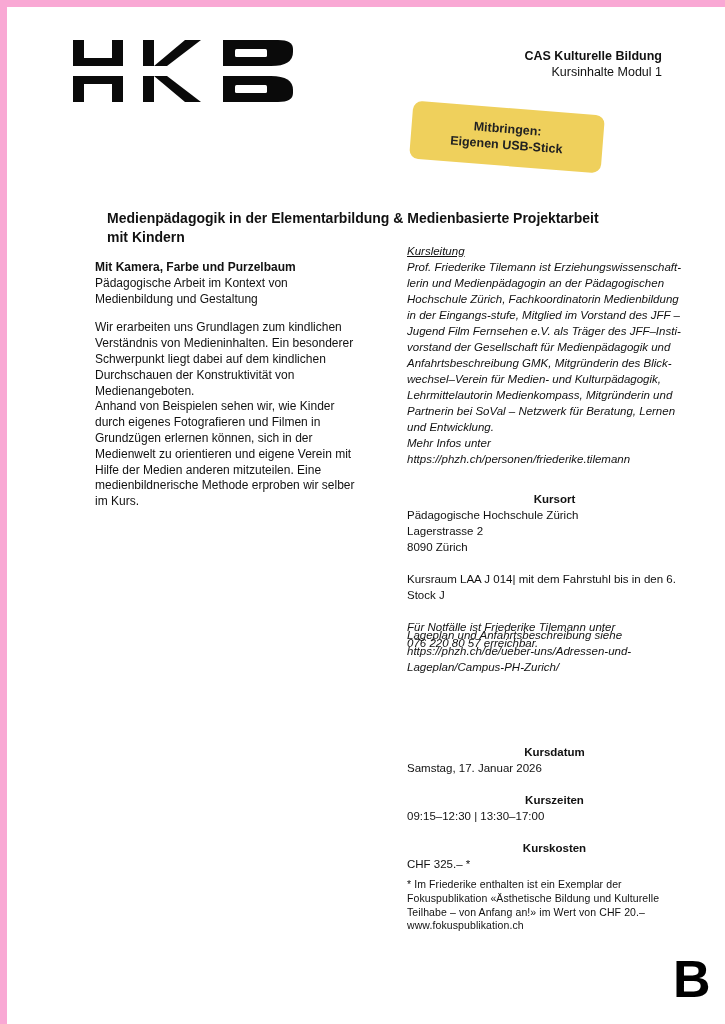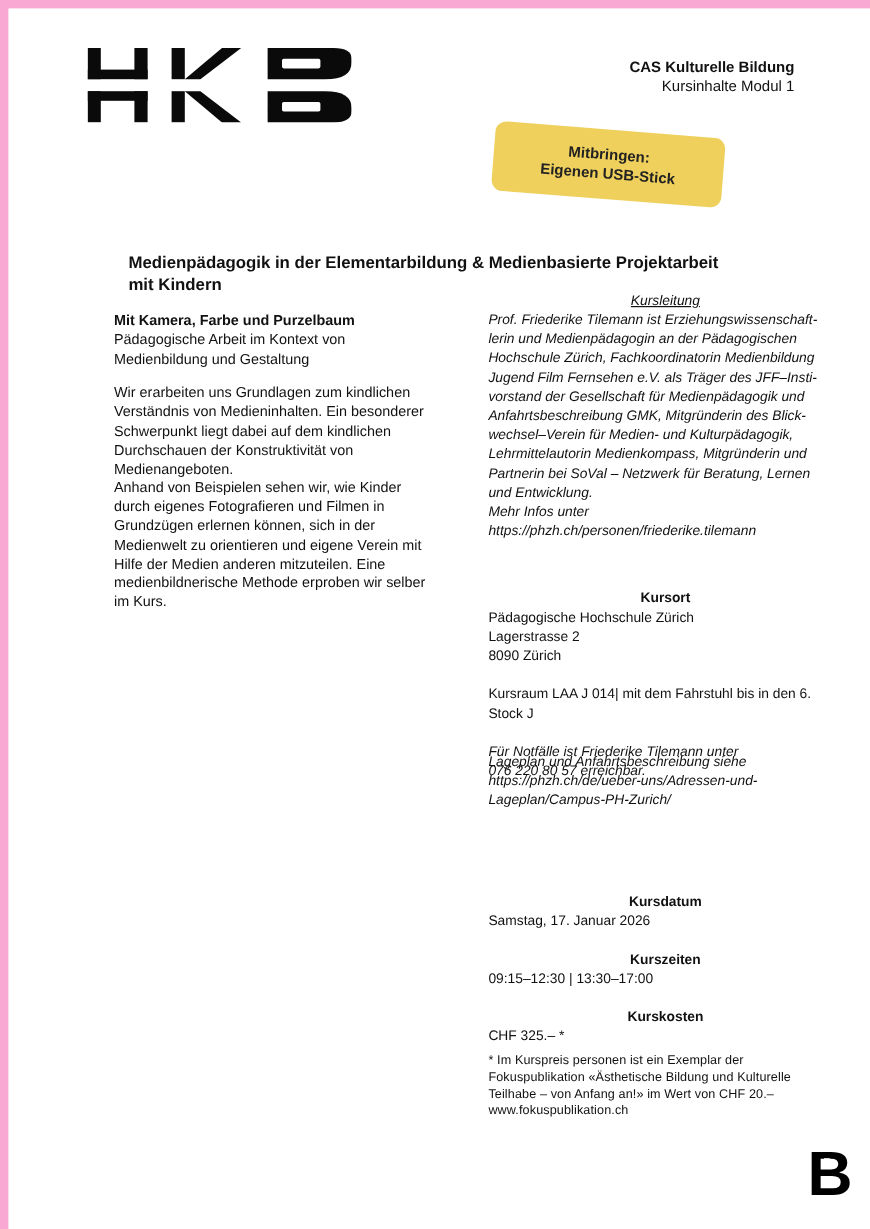--- a/index.html
+++ b/index.html
@@ -30,21 +30,21 @@
   .rc{position:absolute;left:400px;width:295px;font-size:11.5px;line-height:16px;}
   .rc-kursleitung{top:236px;}
   .rc-kursort{top:484px;}
   .rc-lageplan{top:620px;}
   .rc-kursdatum{top:737px;}
   .rc-kurszeiten{top:785px;}
   .rc-kurskosten{top:833px;}
   .rc-footnote{top:871px;width:302px;font-size:10.5px;line-height:13.8px;letter-spacing:0.1px;}
   .it{font-style:italic;}
   .bold{font-weight:bold;text-align:center;}
-  .ul{text-decoration:underline;text-align:center;}
+  .ul{text-decoration:underline;}
   .sp16{height:16px;}
   
   .bfh{position:absolute;left:666px;top:949px;width:32px;height:46px;}
   .bfh .b{position:absolute;left:0;top:0;font-weight:bold;font-size:52px;line-height:46px;color:#000;letter-spacing:-2px;}
   .bfh .inlet{position:absolute;font-weight:bold;font-size:9.5px;color:#fff;left:13px;line-height:9px;}
   .bfh .f{top:9px;}
   .bfh .h{top:26px;}
 </style>
 </head>
 <body>
@@ -110,20 +110,21 @@
     <div>Hilfe der Medien anderen mitzuteilen. Eine</div>
     <div>medienbildnerische Methode erproben wir selber</div>
     <div>im Kurs.</div>
   </div>
 
   <div class="rc rc-kursleitung">
     <div class="it ul">Kursleitung</div>
     <div class="it">Prof. Friederike Tilemann ist Erziehungswissenschaft-</div>
     <div class="it">lerin und Medienpädagogin an der Pädagogischen</div>
     <div class="it">Hochschule Zürich, Fachkoordinatorin Medienbildung</div>
+    <div class="it">in der Eingangs-stufe, Mitglied im Vorstand des JFF –</div>
     <div class="it">Jugend Film Fernsehen e.V. als Träger des JFF–Insti-</div>
     <div class="it">vorstand der Gesellschaft für Medienpädagogik und</div>
     <div class="it">Anfahrtsbeschreibung GMK, Mitgründerin des Blick-</div>
     <div class="it">wechsel–Verein für Medien- und Kulturpädagogik,</div>
     <div class="it">Lehrmittelautorin Medienkompass, Mitgründerin und</div>
     <div class="it">Partnerin bei SoVal – Netzwerk für Beratung, Lernen</div>
     <div class="it">und Entwicklung.</div>
     <div class="it">Mehr Infos unter</div>
     <div class="it">https://phzh.ch/personen/friederike.tilemann</div>
   </div>
@@ -156,21 +157,21 @@
     <div class="bold">Kurszeiten</div>
     <div>09:15–12:30 | 13:30–17:00</div>
   </div>
 
   <div class="rc rc-kurskosten">
     <div class="bold">Kurskosten</div>
     <div>CHF 325.– *</div>
   </div>
 
   <div class="rc rc-footnote">
-    <div>* Im Kurspreis personen ist ein Exemplar der</div>
+    <div>* Im Friederike enthalten ist ein Exemplar der</div>
     <div>Fokuspublikation «Ästhetische Bildung und Kulturelle</div>
     <div>Teilhabe – von Anfang an!» im Wert von CHF 20.–</div>
     <div>www.fokuspublikation.ch</div>
   </div>
 
   <div class="bfh">
     <div class="b">B</div>
     <div class="inlet f">F</div>
     <div class="inlet h">H</div>
   </div>

